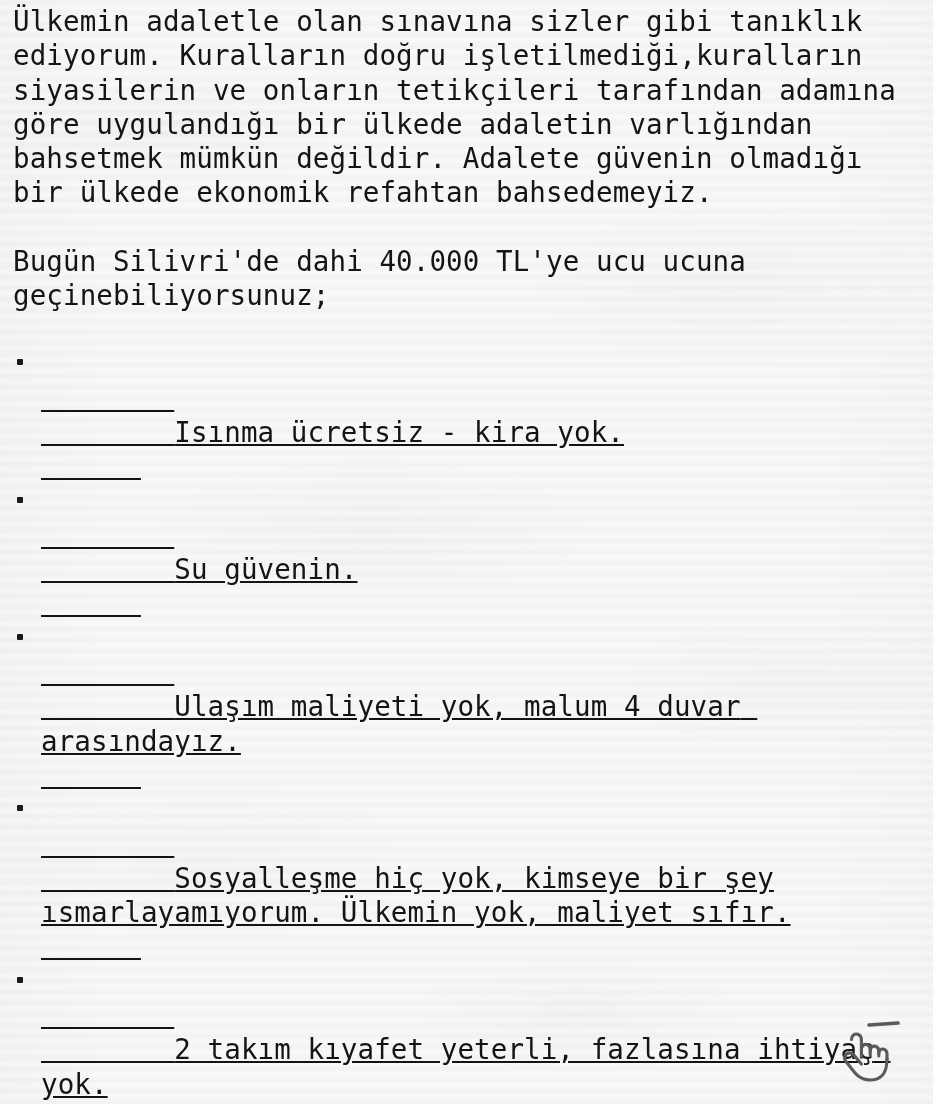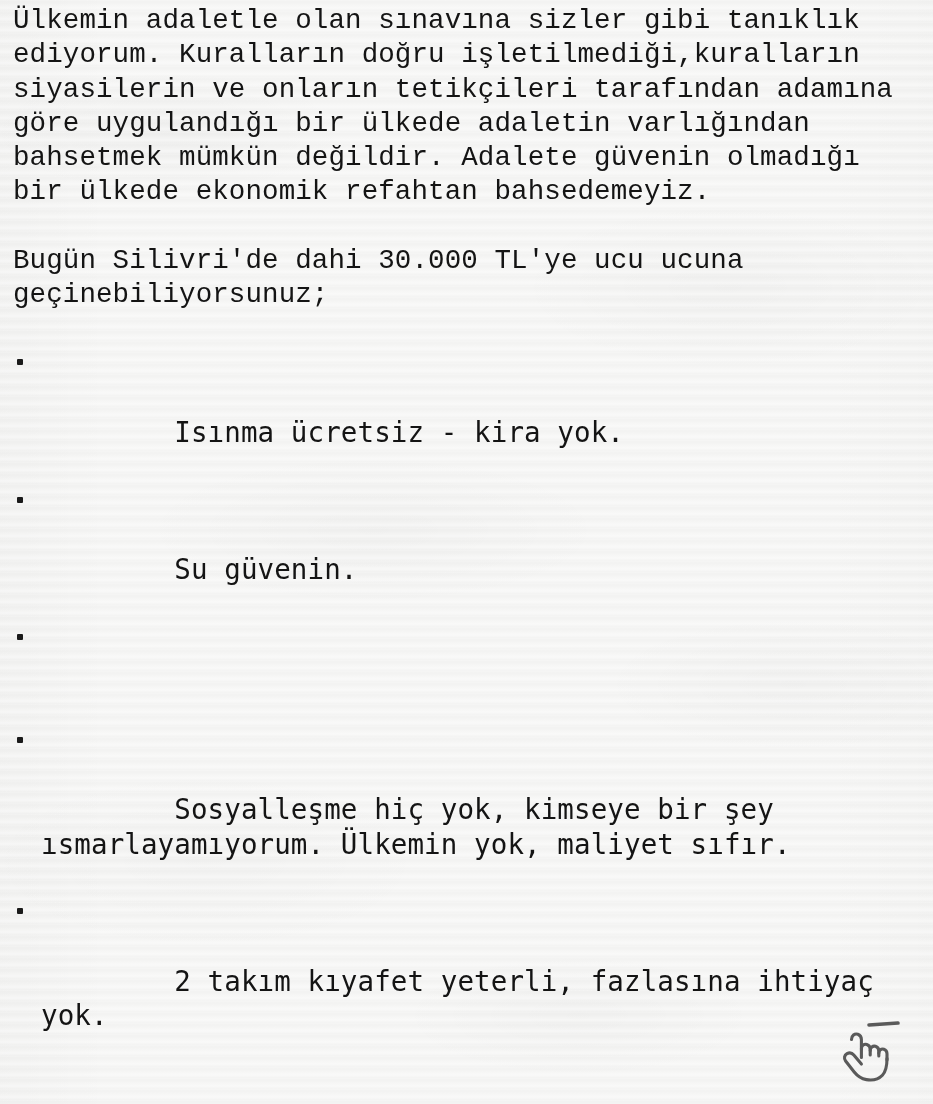--- a/index.html
+++ b/index.html
@@ -57,38 +57,38 @@
     line-height: 34.3px;
     color: #141414;
     letter-spacing: 0.1px;
     -webkit-font-smoothing: none;
   }
 
   .para {
     margin: 0;
     white-space: pre-wrap;
     word-break: normal;
-    font-family: Liberation Mono, monospace;
   }
 
   .para-gap {
     height: 34px;
   }
 
   ul.bullets {
     list-style: none;
     margin: 0;
     padding: 0;
   }
 
   ul.bullets li {
     position: relative;
     padding-left: 28px;
     margin: 0;
     white-space: pre-wrap;
+    text-decoration: underline;
   }
 
   ul.bullets li .dot {
     position: absolute;
     left: 4px;
     top: 13px;
     width: 6px;
     height: 6px;
     background: #1a1a1a;
     border-radius: 1px;
@@ -119,36 +119,37 @@
 
     <p class="para">Ülkemin adaletle olan sınavına sizler gibi tanıklık
 ediyorum. Kuralların doğru işletilmediği,kuralların
 siyasilerin ve onların tetikçileri tarafından adamına
 göre uygulandığı bir ülkede adaletin varlığından
 bahsetmek mümkün değildir. Adalete güvenin olmadığı
 bir ülkede ekonomik refahtan bahsedemeyiz.</p>
 
     <div class="para-gap"></div>
 
-    <p class="para">Bugün Silivri'de dahi 30.000 TL'ye ucu ucuna
+    <p class="para">Bugün Silivri'de dahi 40.000 TL'ye ucu ucuna
 geçinebiliyorsunuz;</p>
 
     <div class="para-gap"></div>
 
     <ul class="bullets">
       <li>
         <span class="dot"></span>
         <span>Isınma ücretsiz - kira yok.</span>
       </li>
       <li>
         <span class="dot"></span>
         <span>Su güvenin.</span>
       </li>
       <li>
         <span class="dot"></span>
+        <span>Ulaşım maliyeti yok, malum 4 duvar arasındayız.</span>
       </li>
       <li>
         <span class="dot"></span>
         <span>Sosyalleşme hiç yok, kimseye bir şey
 ısmarlayamıyorum. Ülkemin yok, maliyet sıfır.</span>
       </li>
       <li>
         <span class="dot"></span>
         <span>2 takım kıyafet yeterli, fazlasına ihtiyaç yok.</span>
       </li>

